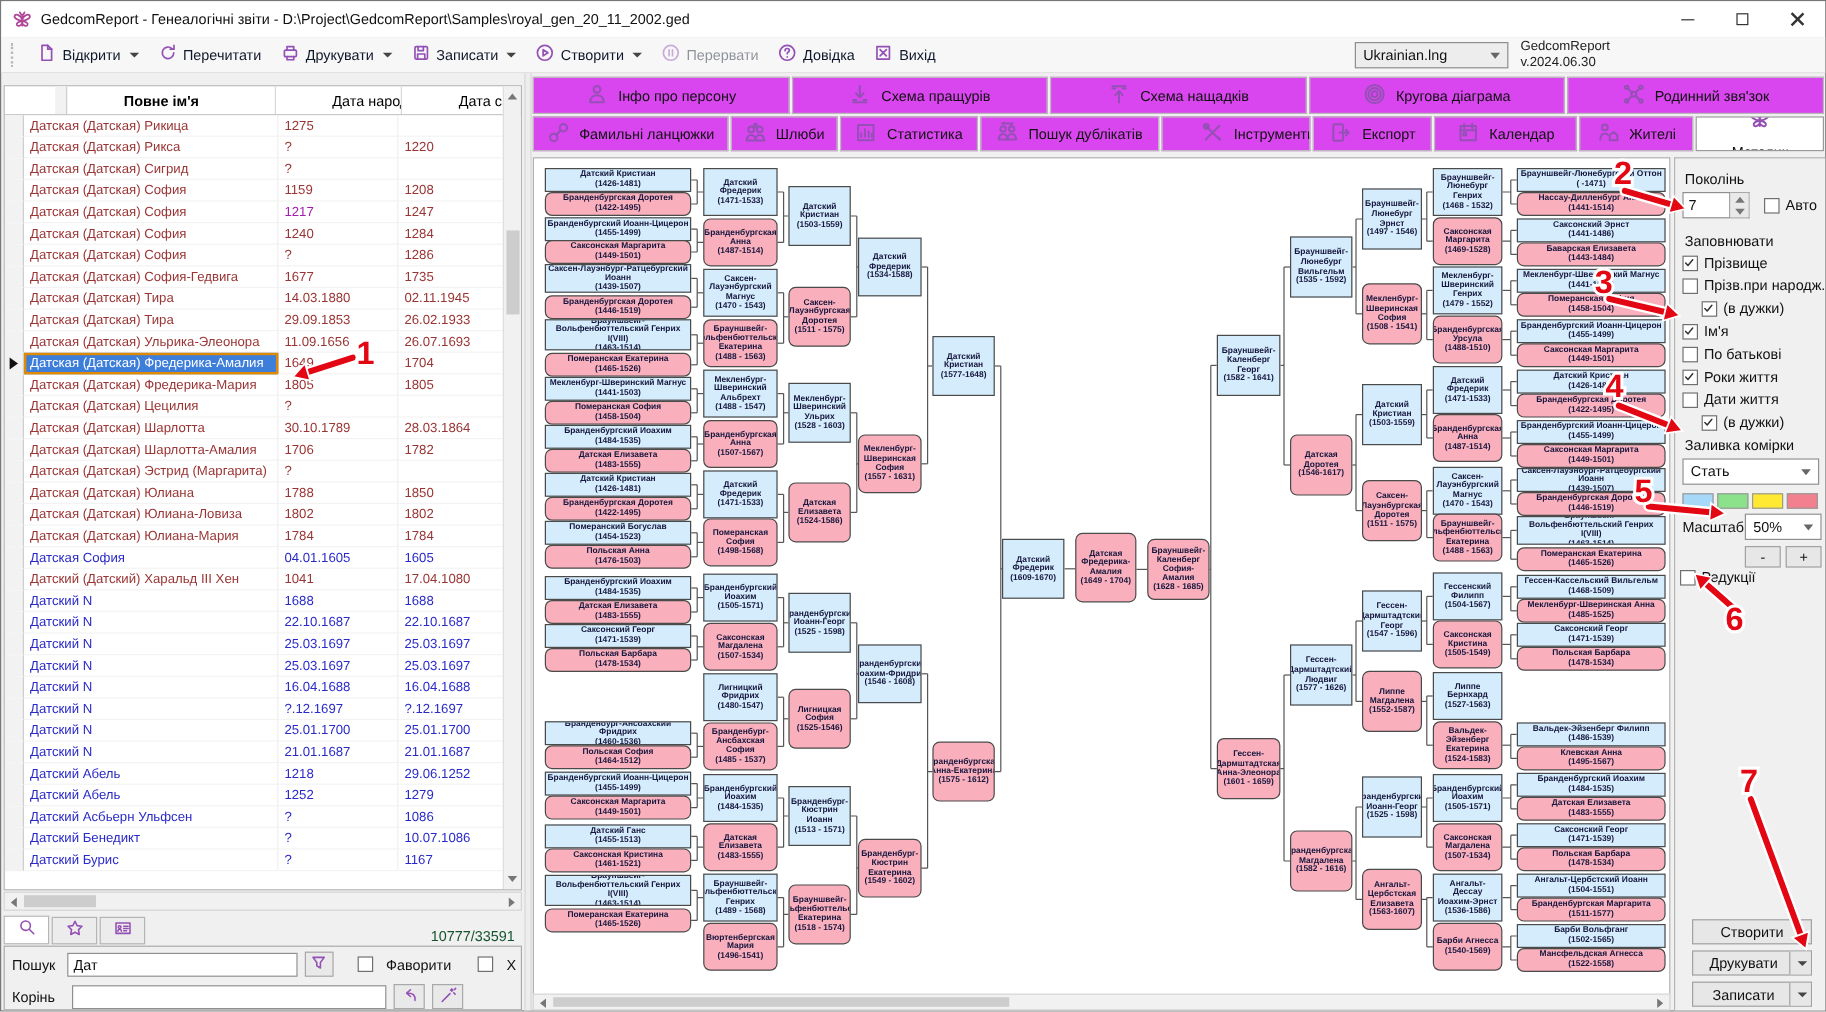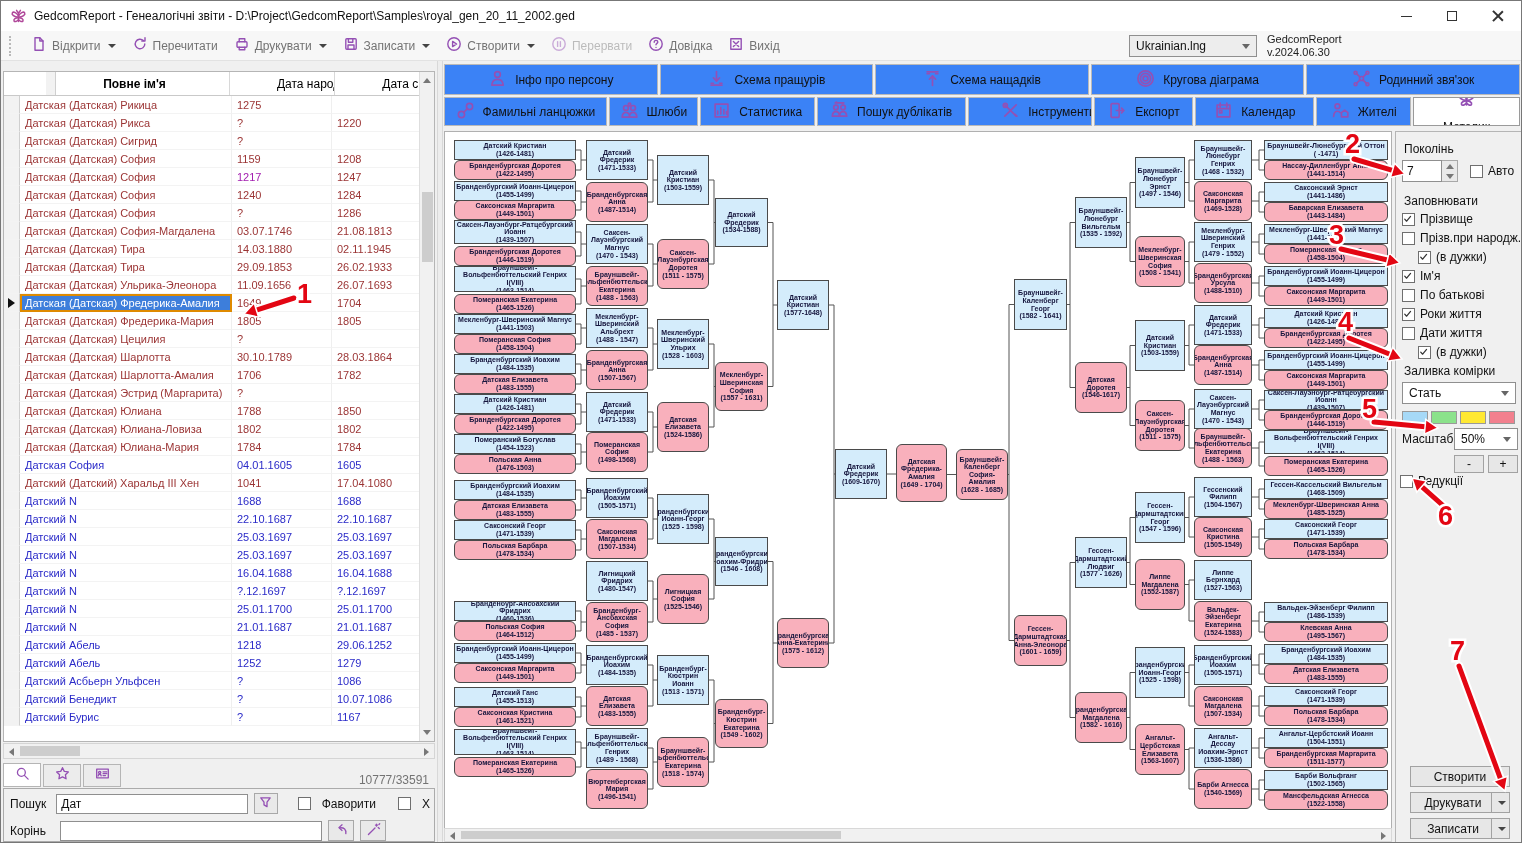--- a/index.html
+++ b/index.html
@@ -14,21 +14,21 @@
   .win-btn{width:46px;display:flex;align-items:center;justify-content:center;}
   .glyph-min{width:11px;height:1px;background:#333;}
   .glyph-max{width:10px;height:10px;border:1px solid #333;box-sizing:border-box;}
   .glyph-close{position:relative;width:12px;height:12px;}
   .glyph-close:before,.glyph-close:after{content:"";position:absolute;left:5px;top:-1px;width:1.5px;height:14px;background:#333;}
   .glyph-close:before{transform:rotate(45deg);} .glyph-close:after{transform:rotate(-45deg);}
   
   .toolbar{position:absolute;left:0;top:30px;width:1522px;height:30px;background:#f7f7f7;
            border-bottom:1px solid #e2e2e2;display:flex;align-items:center;padding-left:8px;box-sizing:border-box;}
   .gripper{width:4px;height:20px;border-left:2px dotted #b9b9b9;margin:0 8px 0 0;}
-  .tbtn{display:flex;align-items:center;gap:5px;padding:3px 8px;font-size:12px;color:#737373;white-space:nowrap;}
+  .tbtn{display:flex;align-items:center;gap:5px;padding:3px 8px;font-size:12px;color:#0f172a;white-space:nowrap;}
   .tbtn.disabled{opacity:.45;}
   .drop{width:0;height:0;border-left:4px solid transparent;border-right:4px solid transparent;border-top:4px solid #444;margin-left:2px;}
   .combo{background:#fff;border:1px solid #8f8f8f;font-size:12px;display:flex;align-items:center;
          justify-content:space-between;padding:0 6px;box-sizing:border-box;color:#111;}
   .chev{width:0;height:0;border-left:4px solid transparent;border-right:4px solid transparent;border-top:5px solid #666;}
   .lang-combo{position:absolute;left:1128px;top:34px;width:128px;height:22px;background:#ededed;}
   .verblock{position:absolute;left:1266px;top:32px;width:110px;font-size:11px;line-height:13px;color:#222;}
   
   .grid{position:absolute;left:2px;top:70px;width:432px;height:671px;background:#fff;
         border:1px solid #b5b5b5;box-sizing:border-box;overflow:hidden;}
@@ -46,32 +46,32 @@
   .thumb{position:absolute;background:#cdcdcd;}
   .sarr{position:absolute;width:0;height:0;}
   .up{border-left:4px solid transparent;border-right:4px solid transparent;border-bottom:5px solid #777;}
   .dn{border-left:4px solid transparent;border-right:4px solid transparent;border-top:5px solid #777;}
   .lf{border-top:4px solid transparent;border-bottom:4px solid transparent;border-right:5px solid #777;}
   .rt{border-top:4px solid transparent;border-bottom:4px solid transparent;border-left:5px solid #777;}
   
   .btabs{position:absolute;left:2px;top:762px;width:432px;height:24px;display:flex;align-items:flex-end;gap:2px;}
   .btab{width:38px;height:23px;border:1px solid #b5b5b5;background:#ececec;display:flex;align-items:center;justify-content:center;box-sizing:border-box;}
   .btab.active{background:#fff;height:24px;}
-  .counter{margin-left:auto;font-size:12px;color:#737373;padding-right:6px;}
+  .counter{margin-left:auto;font-size:12px;color:#14532d;padding-right:6px;}
   .searchbox{position:absolute;left:2px;top:787px;width:432px;height:54px;border:1px solid #ababab;background:#f0f0f0;box-sizing:border-box;overflow:hidden;}
   .srow{display:flex;align-items:center;gap:6px;padding:4px 4px 0 6px;font-size:12px;color:#111;}
   .tinput{height:20px;border:1px solid #8f8f8f;background:#fff;font-size:12px;padding:0 4px;box-sizing:border-box;
           font-family:"Liberation Sans",sans-serif;color:#111;}
   .sqbtn{width:26px;height:21px;background:#e9e9e9;border:1px solid #a8a8a8;display:flex;align-items:center;justify-content:center;box-sizing:border-box;}
   .cb{width:13px;height:13px;border:1px solid #6f6f6f;background:#fff;display:inline-flex;align-items:center;justify-content:center;flex:none;box-sizing:border-box;}
   .cbl{font-size:12px;color:#111;margin-left:5px;white-space:nowrap;}
   
   .tabs1{position:absolute;left:443px;top:63px;width:1076px;height:31px;display:flex;gap:2px;}
   .tabs2{position:absolute;left:443px;top:96px;width:1076px;height:29px;display:flex;gap:2px;}
-  .tab{background:#3b82f6;border:1px solid #b9b9b9;display:flex;align-items:center;justify-content:center;gap:8px;
+  .tab{background:#d946ef;border:1px solid #b9b9b9;display:flex;align-items:center;justify-content:center;gap:8px;
        font-size:12px;color:#111;box-sizing:border-box;white-space:nowrap;overflow:hidden;flex-shrink:1;}
   .tab.active{background:#fff;border-color:#9a9a9a;}
   
   .chart{position:absolute;left:443px;top:130px;width:948px;height:711px;background:#fff;border:1px solid #b0b0b0;box-sizing:border-box;overflow:hidden;}
   .chart svg{position:absolute;left:0;top:0;}
   .pbox{position:absolute;border:1px solid #4a4a4a;box-sizing:border-box;display:flex;flex-direction:column;
         align-items:center;justify-content:center;text-align:center;font-weight:bold;font-size:7px;line-height:7.6px;
         color:#15153d;overflow:hidden;padding:0 1px;}
   .male{background:#d4ecfb;} .female{background:#f9b0bc;border-radius:6px;}
   .chscroll{position:absolute;left:443px;top:827px;width:948px;height:14px;background:#f1f1f1;border:1px solid #d8d8d8;box-sizing:border-box;}
@@ -241,23 +241,23 @@
           <div class="tc" style="width:89px;color:#9b3434">1284</div>
         </div>
         <div class="trow">
           <div class="tc mk"></div>
           <div class="tc name" style="width:212px;color:#9b3434">Датская (Датская) София</div>
           <div class="tc" style="width:100px;color:#9b3434">?</div>
           <div class="tc" style="width:89px;color:#9b3434">1286</div>
         </div>
         <div class="trow">
           <div class="tc mk"></div>
-          <div class="tc name" style="width:212px;color:#9b3434">Датская (Датская) София-Магдалена</div>
-          <div class="tc" style="width:100px;color:#9b3434">03.07.1746</div>
-          <div class="tc" style="width:89px;color:#9b3434">21.08.1813</div>
+          <div class="tc name" style="width:212px;color:#9b3434">Датская (Датская) София-Гедвига</div>
+          <div class="tc" style="width:100px;color:#9b3434">1677</div>
+          <div class="tc" style="width:89px;color:#9b3434">1735</div>
         </div>
         <div class="trow">
           <div class="tc mk"></div>
           <div class="tc name" style="width:212px;color:#9b3434">Датская (Датская) Тира</div>
           <div class="tc" style="width:100px;color:#9b3434">14.03.1880</div>
           <div class="tc" style="width:89px;color:#9b3434">02.11.1945</div>
         </div>
         <div class="trow">
           <div class="tc mk"></div>
           <div class="tc name" style="width:212px;color:#9b3434">Датская (Датская) Тира</div>

